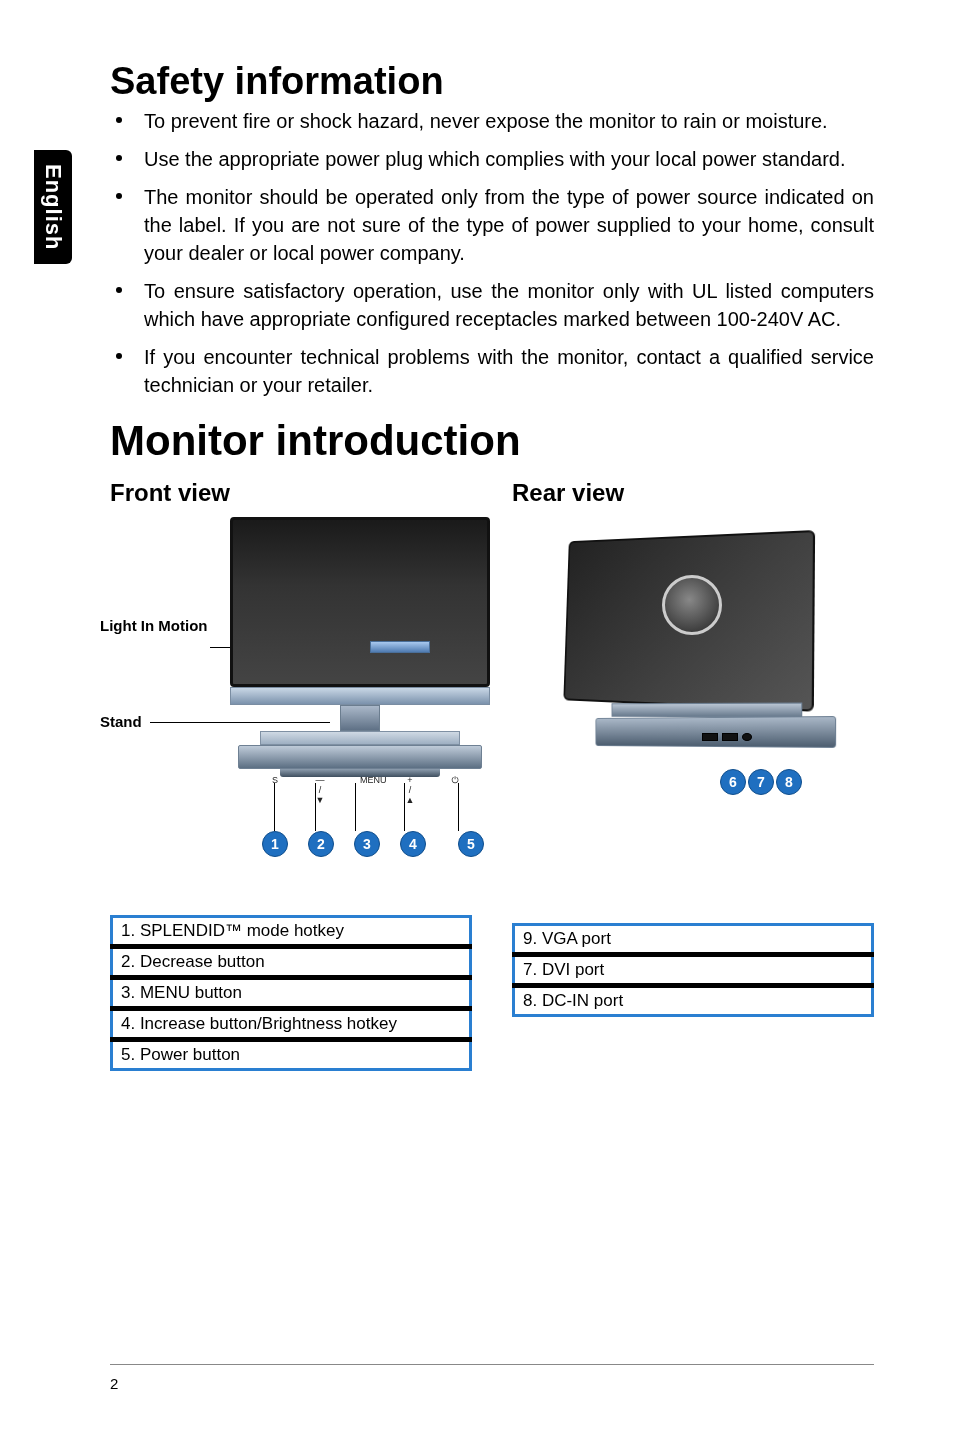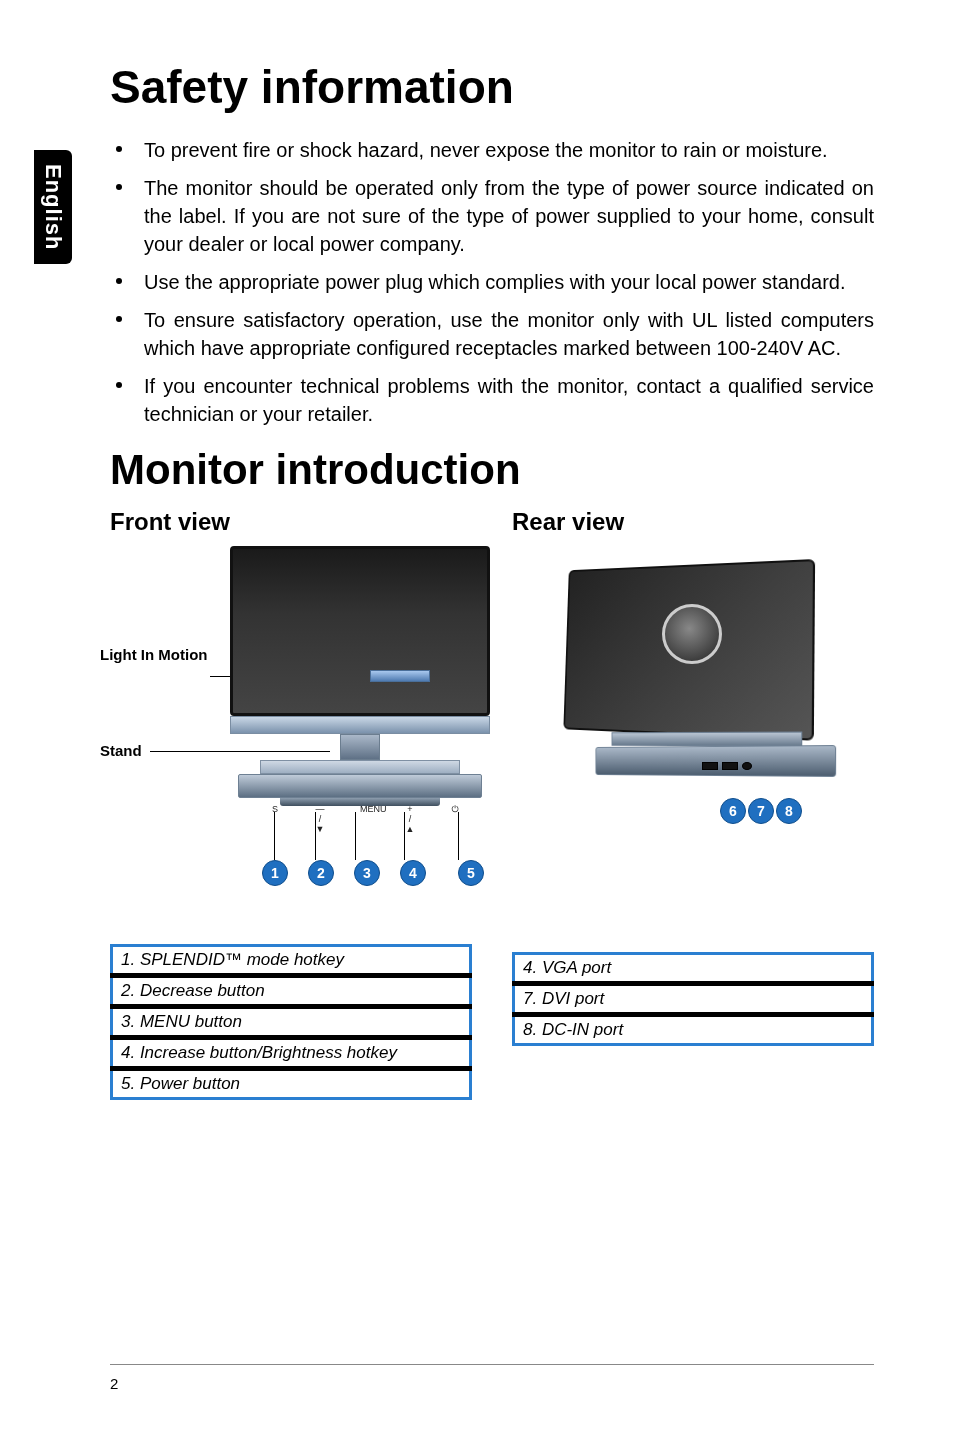--- a/index.html
+++ b/index.html
@@ -1,19 +1,19 @@
 <!DOCTYPE html>
 <html><head>
 <meta charset="utf-8">
 <style>
   * { box-sizing: border-box; margin: 0; padding: 0; }
   html, body { width: 954px; height: 1438px; background: #fff; font-family: Arial, Helvetica, sans-serif; color: #000; }
   .page { position: relative; width: 954px; height: 1438px; padding: 60px 80px 40px 110px; }
   .side-tab { position: absolute; left: 34px; top: 150px; background: #000; color: #fff; writing-mode: vertical-rl; text-orientation: mixed; font-weight: bold; font-size: 22px; padding: 14px 6px; border-radius: 0 6px 6px 0; letter-spacing: 1px; }
-  h1 { font-size: 46px; font-weight: 800; margin-bottom: 22px; }
+  h1 { font-size: 38px; font-weight: 800; margin-bottom: 4px; }
   h2 { font-size: 42px; font-weight: 800; margin: 18px 0 14px 0; }
   h3 { font-size: 24px; font-weight: 700; margin-bottom: 10px; }
   ul.bullets { list-style: none; padding-left: 0; }
   ul.bullets li { display: flex; align-items: flex-start; font-size: 20px; line-height: 1.4; margin-bottom: 10px; text-align: justify; }
   ul.bullets li .dot { width: 6px; height: 6px; background: #000; border-radius: 50%; margin-top: 10px; margin-right: 22px; flex: 0 0 auto; margin-left: 6px; }
   .views { display: flex; gap: 40px; margin-top: 8px; }
   .view-col { flex: 1; }
   .diagram-front { position: relative; height: 380px; margin-top: 4px; }
   .monitor-screen { position: absolute; left: 120px; top: 0; width: 260px; height: 170px; background: linear-gradient(180deg, #1a1a1a 0%, #333 40%, #444 100%); border: 3px solid #111; border-radius: 4px; }
   .monitor-bezel-bottom { position: absolute; left: 120px; top: 170px; width: 260px; height: 18px; background: linear-gradient(180deg, #c9d7e6, #7b92ac); border: 1px solid #7a8da2; }
@@ -29,21 +29,21 @@
   .num-circle { width: 26px; height: 26px; border-radius: 50%; background: #1f6fc0; color: #fff; font-size: 14px; font-weight: 700; display: flex; align-items: center; justify-content: center; border: 1px solid #0e4d8c; }
   .vline { position: absolute; width: 1px; background: #000; }
   .diagram-rear { position: relative; height: 380px; margin-top: 18px; }
   .rear-body { position: absolute; left: 0; top: 0; width: 260px; height: 170px; background: linear-gradient(135deg, #222, #555); border-radius: 6px; transform: perspective(600px) rotateY(-18deg) rotateX(4deg); border: 2px solid #111; }
   .rear-logo { position: absolute; left: 110px; top: 40px; width: 60px; height: 60px; border: 3px solid #ccc; border-radius: 50%; background: radial-gradient(circle at 45% 40%, #888, #222); }
   .rear-stand { position: absolute; left: 50px; top: 168px; width: 200px; height: 14px; background: linear-gradient(180deg, #b8c4d2, #6a7c8f); transform: perspective(600px) rotateY(-18deg); border: 1px solid #6e8093; }
   .rear-base { position: absolute; left: 30px; top: 182px; width: 252px; height: 30px; background: linear-gradient(180deg, #a9b7c7, #4d5e70); transform: perspective(600px) rotateY(-18deg); border: 1px solid #6e8093; border-radius: 3px; }
   .rear-ports { position: absolute; left: 150px; top: 198px; display: flex; gap: 4px; }
   .port { width: 16px; height: 8px; background: #111; border: 1px solid #000; }
   .rear-nums { position: absolute; left: 168px; top: 234px; display: flex; gap: 2px; }
-  .legend { border: 3px solid #2a7fd1; border-collapse: collapse; width: 100%; margin-top: 18px; font-size: 17px; font-style: italic; }
+  .legend { border: 3px solid #2a7fd1; border-collapse: collapse; width: 100%; margin-top: 18px; font-size: 17px; }
   .legend td { border-top: 5px solid #000000; padding: 3px 8px; }
   .legend tr:first-child td { border-top: none; }
   .footer { position: absolute; left: 0; right: 0; bottom: 46px; }
   .footer-line { border-top: 1px solid #888; margin: 0 80px 0 110px; }
   .footer-row { display: flex; justify-content: space-between; align-items: center; padding: 10px 80px 0 110px; font-size: 15px; }
   .page-num { width: 40px; }
   .guide-title { flex: 1; text-align: center; }
 </style>
 </head>
 <body>
@@ -53,25 +53,25 @@
 
   <h1>Safety information</h1>
 
   <ul class="bullets">
     <li>
         <span class="dot"></span>
         <span>To prevent fire or shock hazard, never expose the monitor to rain or moisture.</span>
       </li>
     <li>
         <span class="dot"></span>
-        <span>The monitor should be operated only from the type of power source indicated on the label. If you are not sure of the type of power supplied to your home, consult your dealer or local power company.</span>
+        <span>Use the appropriate power plug which complies with your local power standard.</span>
       </li>
     <li>
         <span class="dot"></span>
-        <span>Use the appropriate power plug which complies with your local power standard.</span>
+        <span>The monitor should be operated only from the type of power source indicated on the label. If you are not sure of the type of power supplied to your home, consult your dealer or local power company.</span>
       </li>
     <li>
         <span class="dot"></span>
         <span>To ensure satisfactory operation, use the monitor only with UL listed  computers which have appropriate configured receptacles marked between 100-240V AC.</span>
       </li>
     <li>
         <span class="dot"></span>
         <span>If you encounter technical problems with the monitor, contact a qualified service technician or your retailer.</span>
       </li>
   </ul>
@@ -150,21 +150,21 @@
           <div class="rear-nums">
             <div class="num-circle">6</div>
             <div class="num-circle">7</div>
             <div class="num-circle">8</div>
           </div>
         </div>
       </div>
       <table class="legend">
         <tbody>
             <tr>
-              <td>4. VGA port</td>
+              <td>9. VGA port</td>
             </tr>
         <tr>
               <td>7. DVI port</td>
             </tr>
         <tr>
               <td>8. DC-IN port</td>
             </tr>
       </tbody>
         </table>
     </div>

